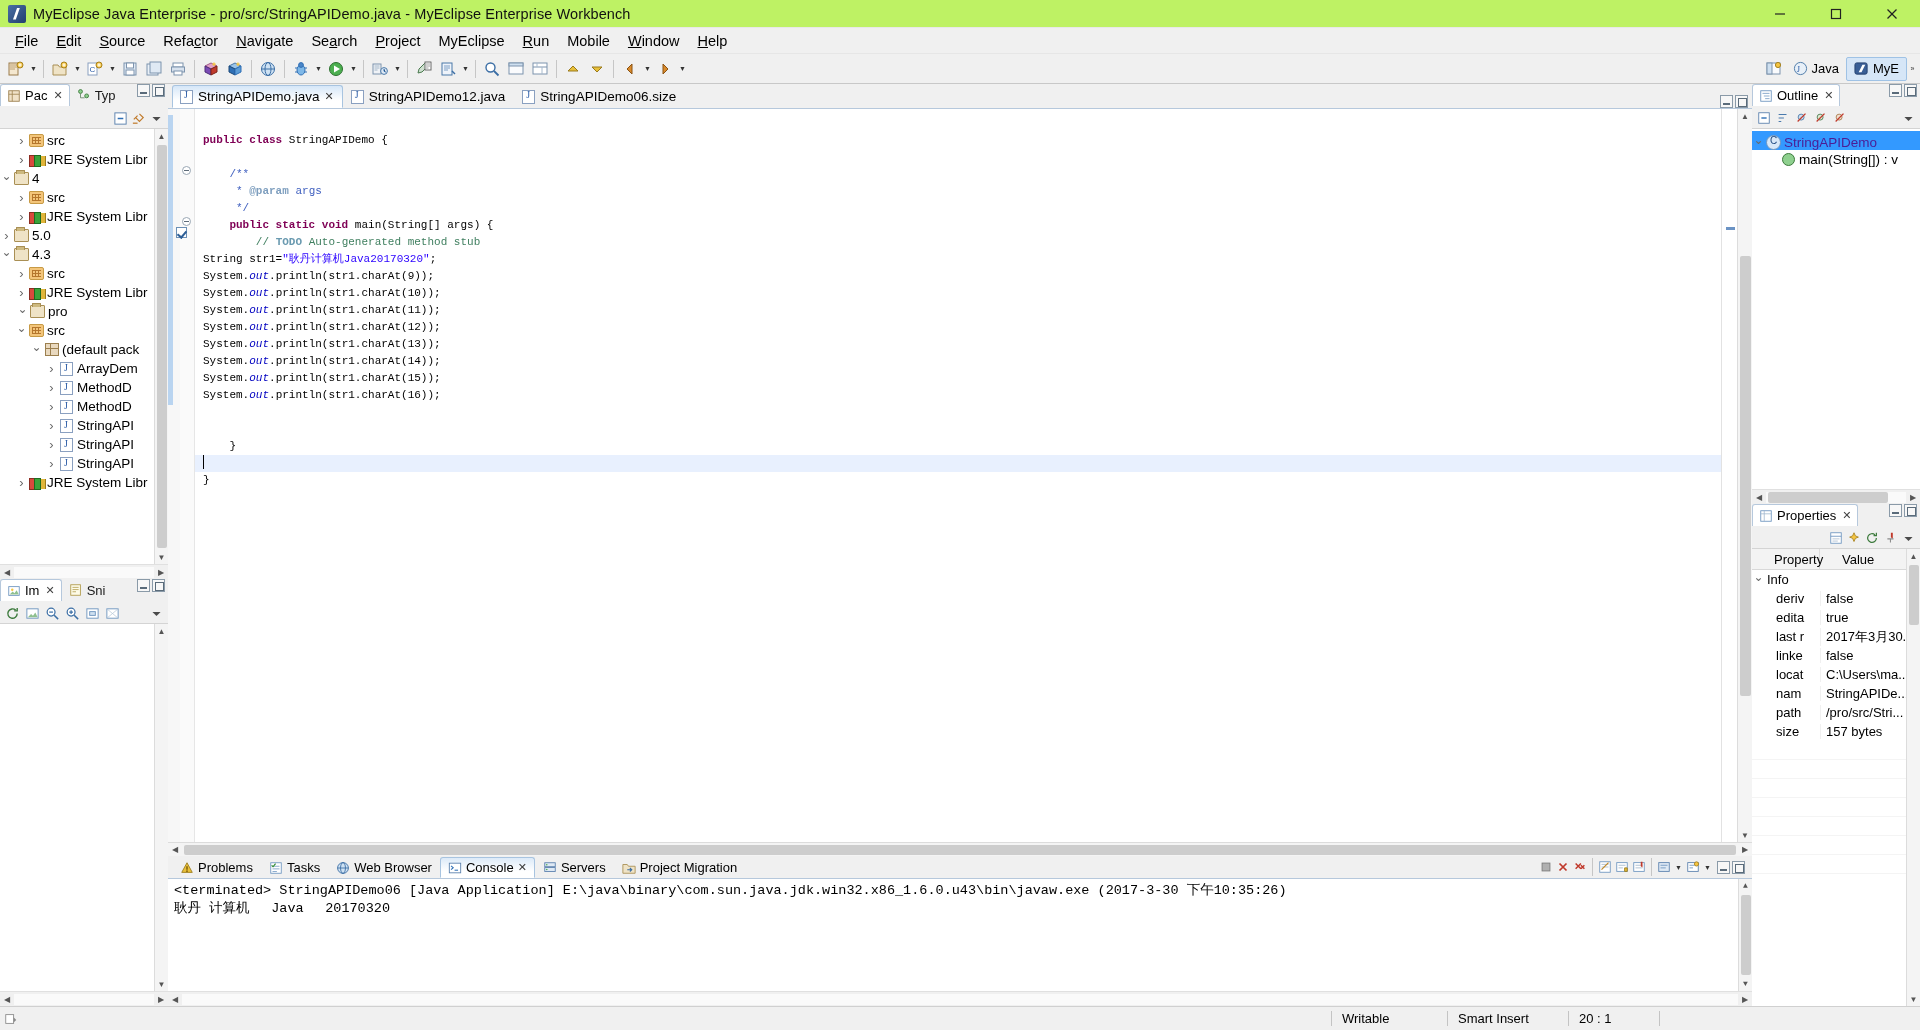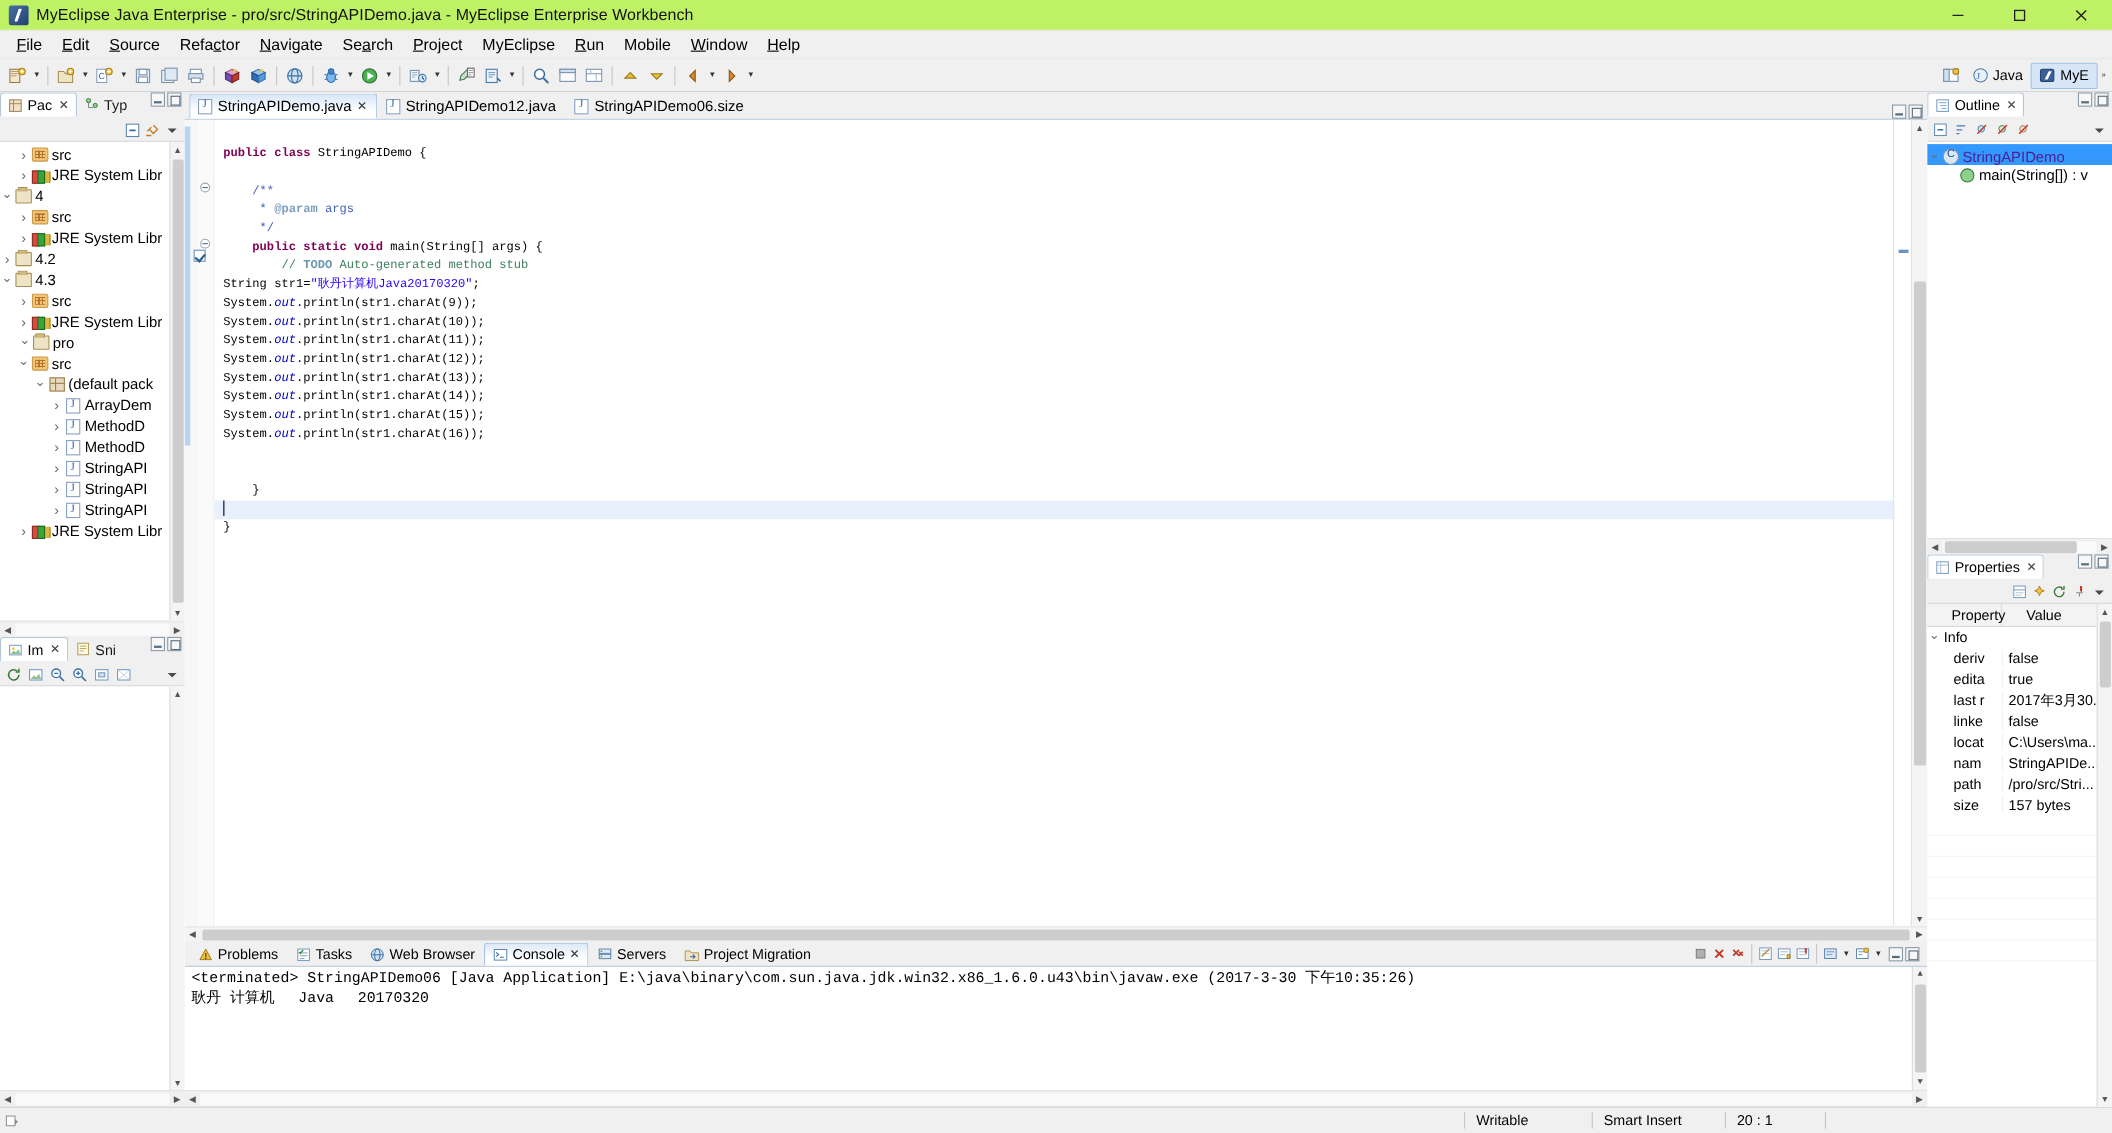--- a/index.html
+++ b/index.html
@@ -576,21 +576,21 @@
                   <span class="ticon">
                     <span class="f-jre"></span>
                   </span>
                   <span class="tlabel">JRE System Libr</span>
                 </div>
                 <div class="tnode" style="padding-left: 0px;">
                   <span class="tw closed"></span>
                   <span class="ticon">
                     <span class="f-prj"></span>
                   </span>
-                  <span class="tlabel">4.2</span>
+                  <span class="tlabel">5.0</span>
                 </div>
                 <div class="tnode" style="padding-left: 0px;">
                   <span class="tw open"></span>
                   <span class="ticon">
                     <span class="f-prj"></span>
                   </span>
                   <span class="tlabel">4.3</span>
                 </div>
                 <div class="tnode" style="padding-left: 15px;">
                   <span class="tw closed"></span>

